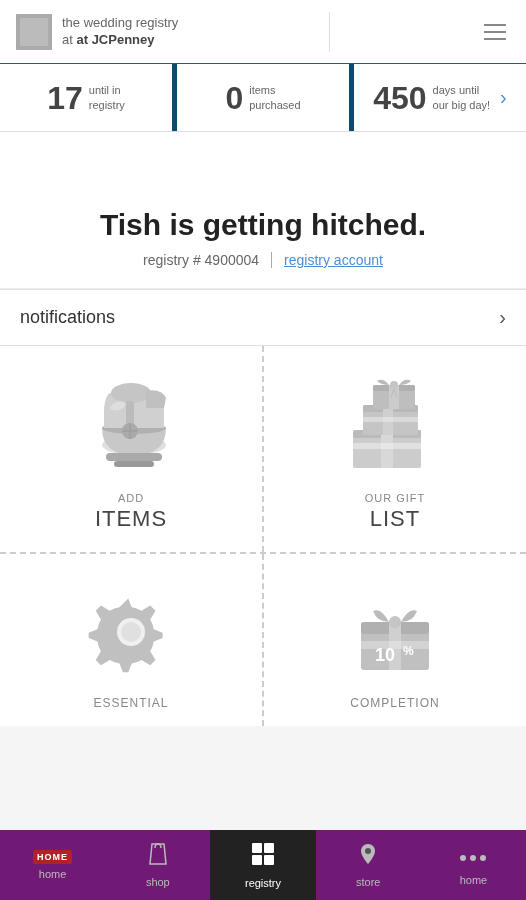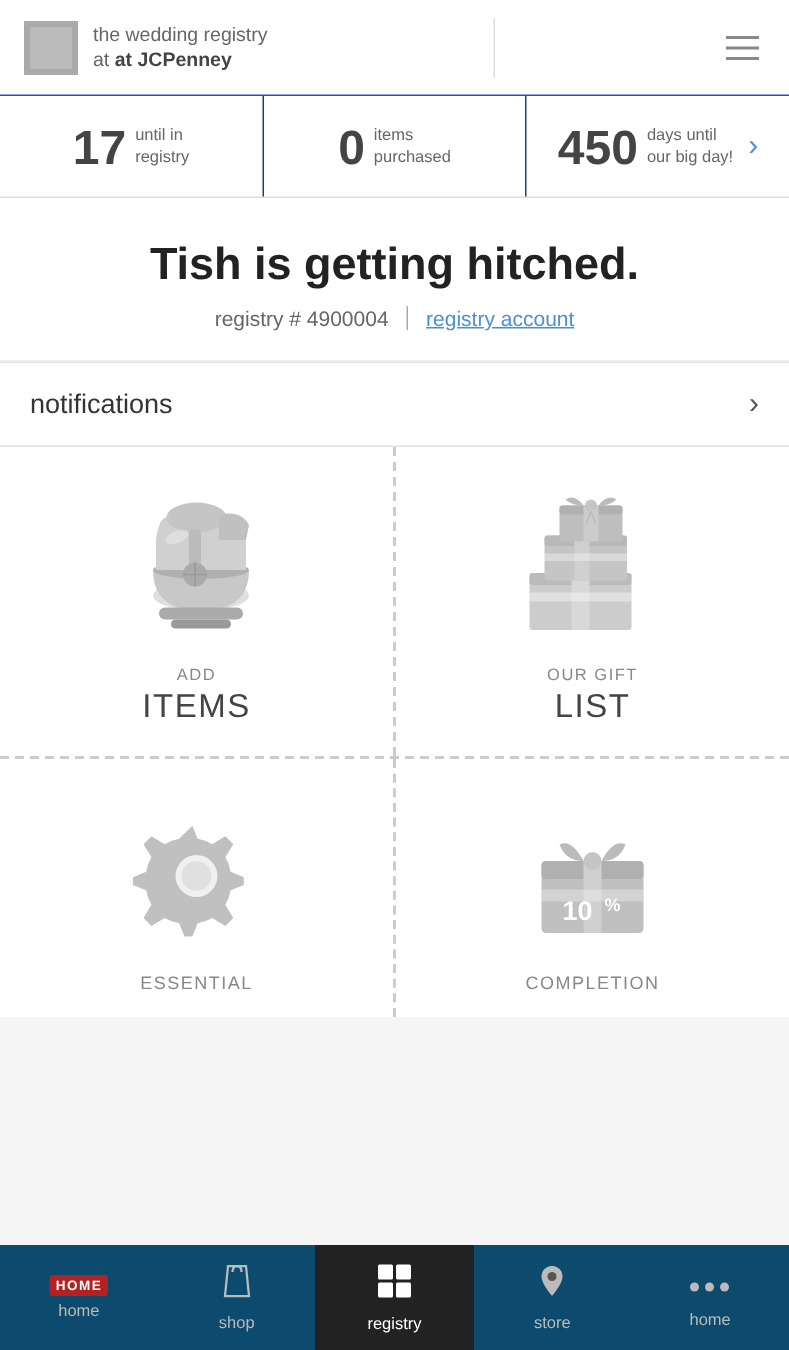--- a/index.html
+++ b/index.html
@@ -74,21 +74,21 @@
       height: 68px;
       border-bottom: 1px solid #ddd;
     }
     .stat-item {
       flex: 1;
       display: flex;
       align-items: center;
       justify-content: center;
       gap: 6px;
       padding: 8px 10px;
-      border-right: 1px solid #0c4a6e;
+      border-right: 5px solid #0c4a6e;
     }
     .stat-item:last-child {
       border-right: none;
     }
     .stat-number {
       font-size: 32px;
       font-weight: bold;
       color: #444;
       line-height: 1;
     }
@@ -108,20 +108,21 @@
       background: #ffffff;
       text-align: center;
       padding: 28px 20px 20px;
       border-bottom: 1px solid #eee;
     }
     .main-title {
       font-size: 30px;
       font-weight: bold;
       color: #222;
       margin-bottom: 10px;
+      margin-top: 48px;
     }
     .registry-info {
       font-size: 14px;
       color: #666;
       display: flex;
       align-items: center;
       justify-content: center;
       gap: 12px;
     }
     .registry-divider {
@@ -226,21 +227,21 @@
       text-transform: uppercase;
     }
 
     
     .bottom-nav {
       position: absolute;
       bottom: 0;
       left: 0;
       right: 0;
       height: 70px;
-      background: #0c4a6e;
+      background: #701a75;
       display: flex;
       align-items: stretch;
     }
     .nav-item {
       flex: 1;
       display: flex;
       flex-direction: column;
       align-items: center;
       justify-content: center;
       gap: 4px;

